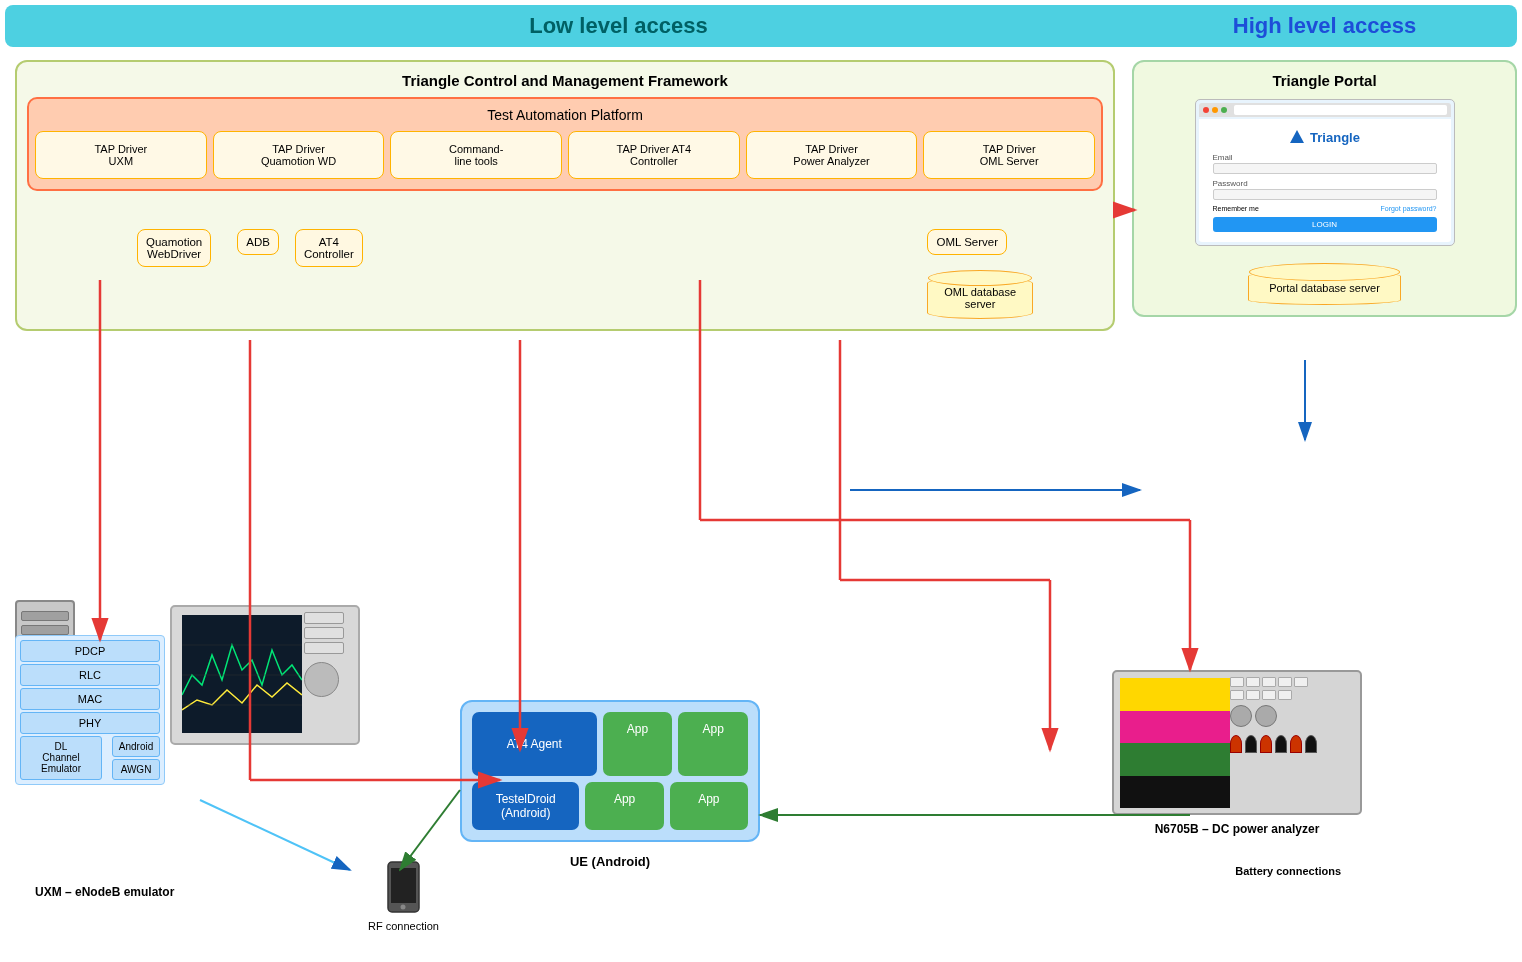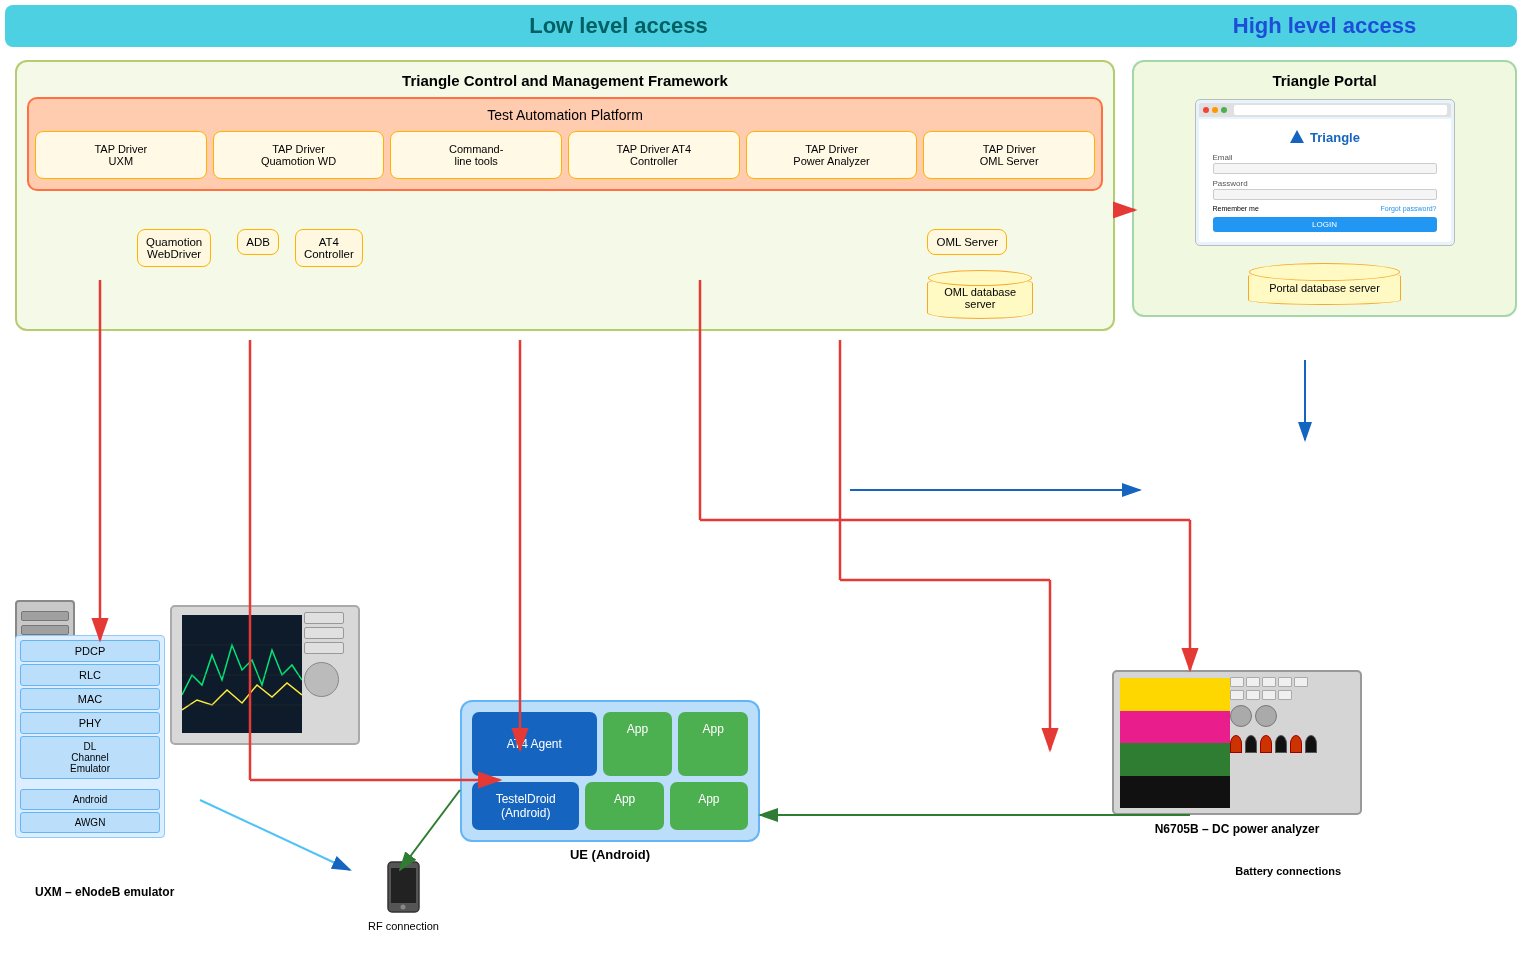--- a/index.html
+++ b/index.html
@@ -261,21 +261,21 @@
     </div>
   </div>
 
   <div style="position:absolute; top:585px; left:15px; display:flex; align-items:flex-start;">
 
     <div style="background:#dceeff;border:1.5px solid #90caf9;border-radius:4px;padding:4px;width:150px;margin-top:50px;">
       <div style="background:#bbdefb;border:1px solid #64b5f6;border-radius:3px;text-align:center;padding:4px;font-size:11px;margin-bottom:2px;">PDCP</div>
       <div style="background:#bbdefb;border:1px solid #64b5f6;border-radius:3px;text-align:center;padding:4px;font-size:11px;margin-bottom:2px;">RLC</div>
       <div style="background:#bbdefb;border:1px solid #64b5f6;border-radius:3px;text-align:center;padding:4px;font-size:11px;margin-bottom:2px;">MAC</div>
       <div style="background:#bbdefb;border:1px solid #64b5f6;border-radius:3px;text-align:center;padding:4px;font-size:11px;margin-bottom:2px;">PHY</div>
-      <div style="display:flex;gap:10px;flex-direction:column;">
+      <div style="display:flex;gap:10px;">
         <div style="background:#bbdefb;border:1px solid #64b5f6;border-radius:3px;text-align:center;padding:4px;font-size:10px;flex:1.5;">DL<br>Channel<br>Emulator</div>
         <div style="display:flex;flex-direction:column;gap:2px;flex:1;">
           <div style="background:#bbdefb;border:1px solid #64b5f6;border-radius:3px;text-align:center;padding:4px;font-size:10px;">Android</div>
           <div style="background:#bbdefb;border:1px solid #64b5f6;border-radius:3px;text-align:center;padding:4px;font-size:10px;">AWGN</div>
         </div>
       </div>
     </div>
 
     <div style="width:190px;height:140px;background:#d8d8d8;border-radius:5px;border:2px solid #aaa;margin-left:5px;margin-top:20px;position:relative;overflow:hidden;">
 
@@ -327,21 +327,21 @@
       <div style="display:flex;gap:6px;">
         <div style="background:#1565c0;color:white;border-radius:7px;padding:10px;text-align:center;font-size:12px;flex:1.5;">TestelDroid<br>(Android)</div>
         <div style="background:#4caf50;color:white;border-radius:7px;padding:10px;text-align:center;font-size:12px;flex:1;">
           <span>App</span>
         </div>
         <div style="background:#4caf50;color:white;border-radius:7px;padding:10px;text-align:center;font-size:12px;flex:1;">
           <span>App</span>
         </div>
       </div>
     </div>
-    <div style="text-align:center;font-weight:bold;font-size:13px;margin-top:5px;">UE (Android)</div>
+    <div style="text-align:center;font-weight:bold;font-size:13px;margin-top:12px;">UE (Android)</div>
   </div>
 
   <div style="position:absolute;top:670px;right:160px;text-align:center;">
     <div style="width:250px;height:145px;background:#d5d5d5;border-radius:5px;border:2px solid #999;position:relative;overflow:hidden;">
 
       <div style="position:absolute;left:6px;top:6px;width:110px;height:130px;background:#222;border-radius:3px;display:flex;flex-direction:column;">
         <div style="flex:1;background:#ffd700;"></div>
         <div style="flex:1;background:#e91e8c;"></div>
         <div style="flex:1;background:#2e7d32;"></div>
         <div style="flex:1;background:#111;"></div>

